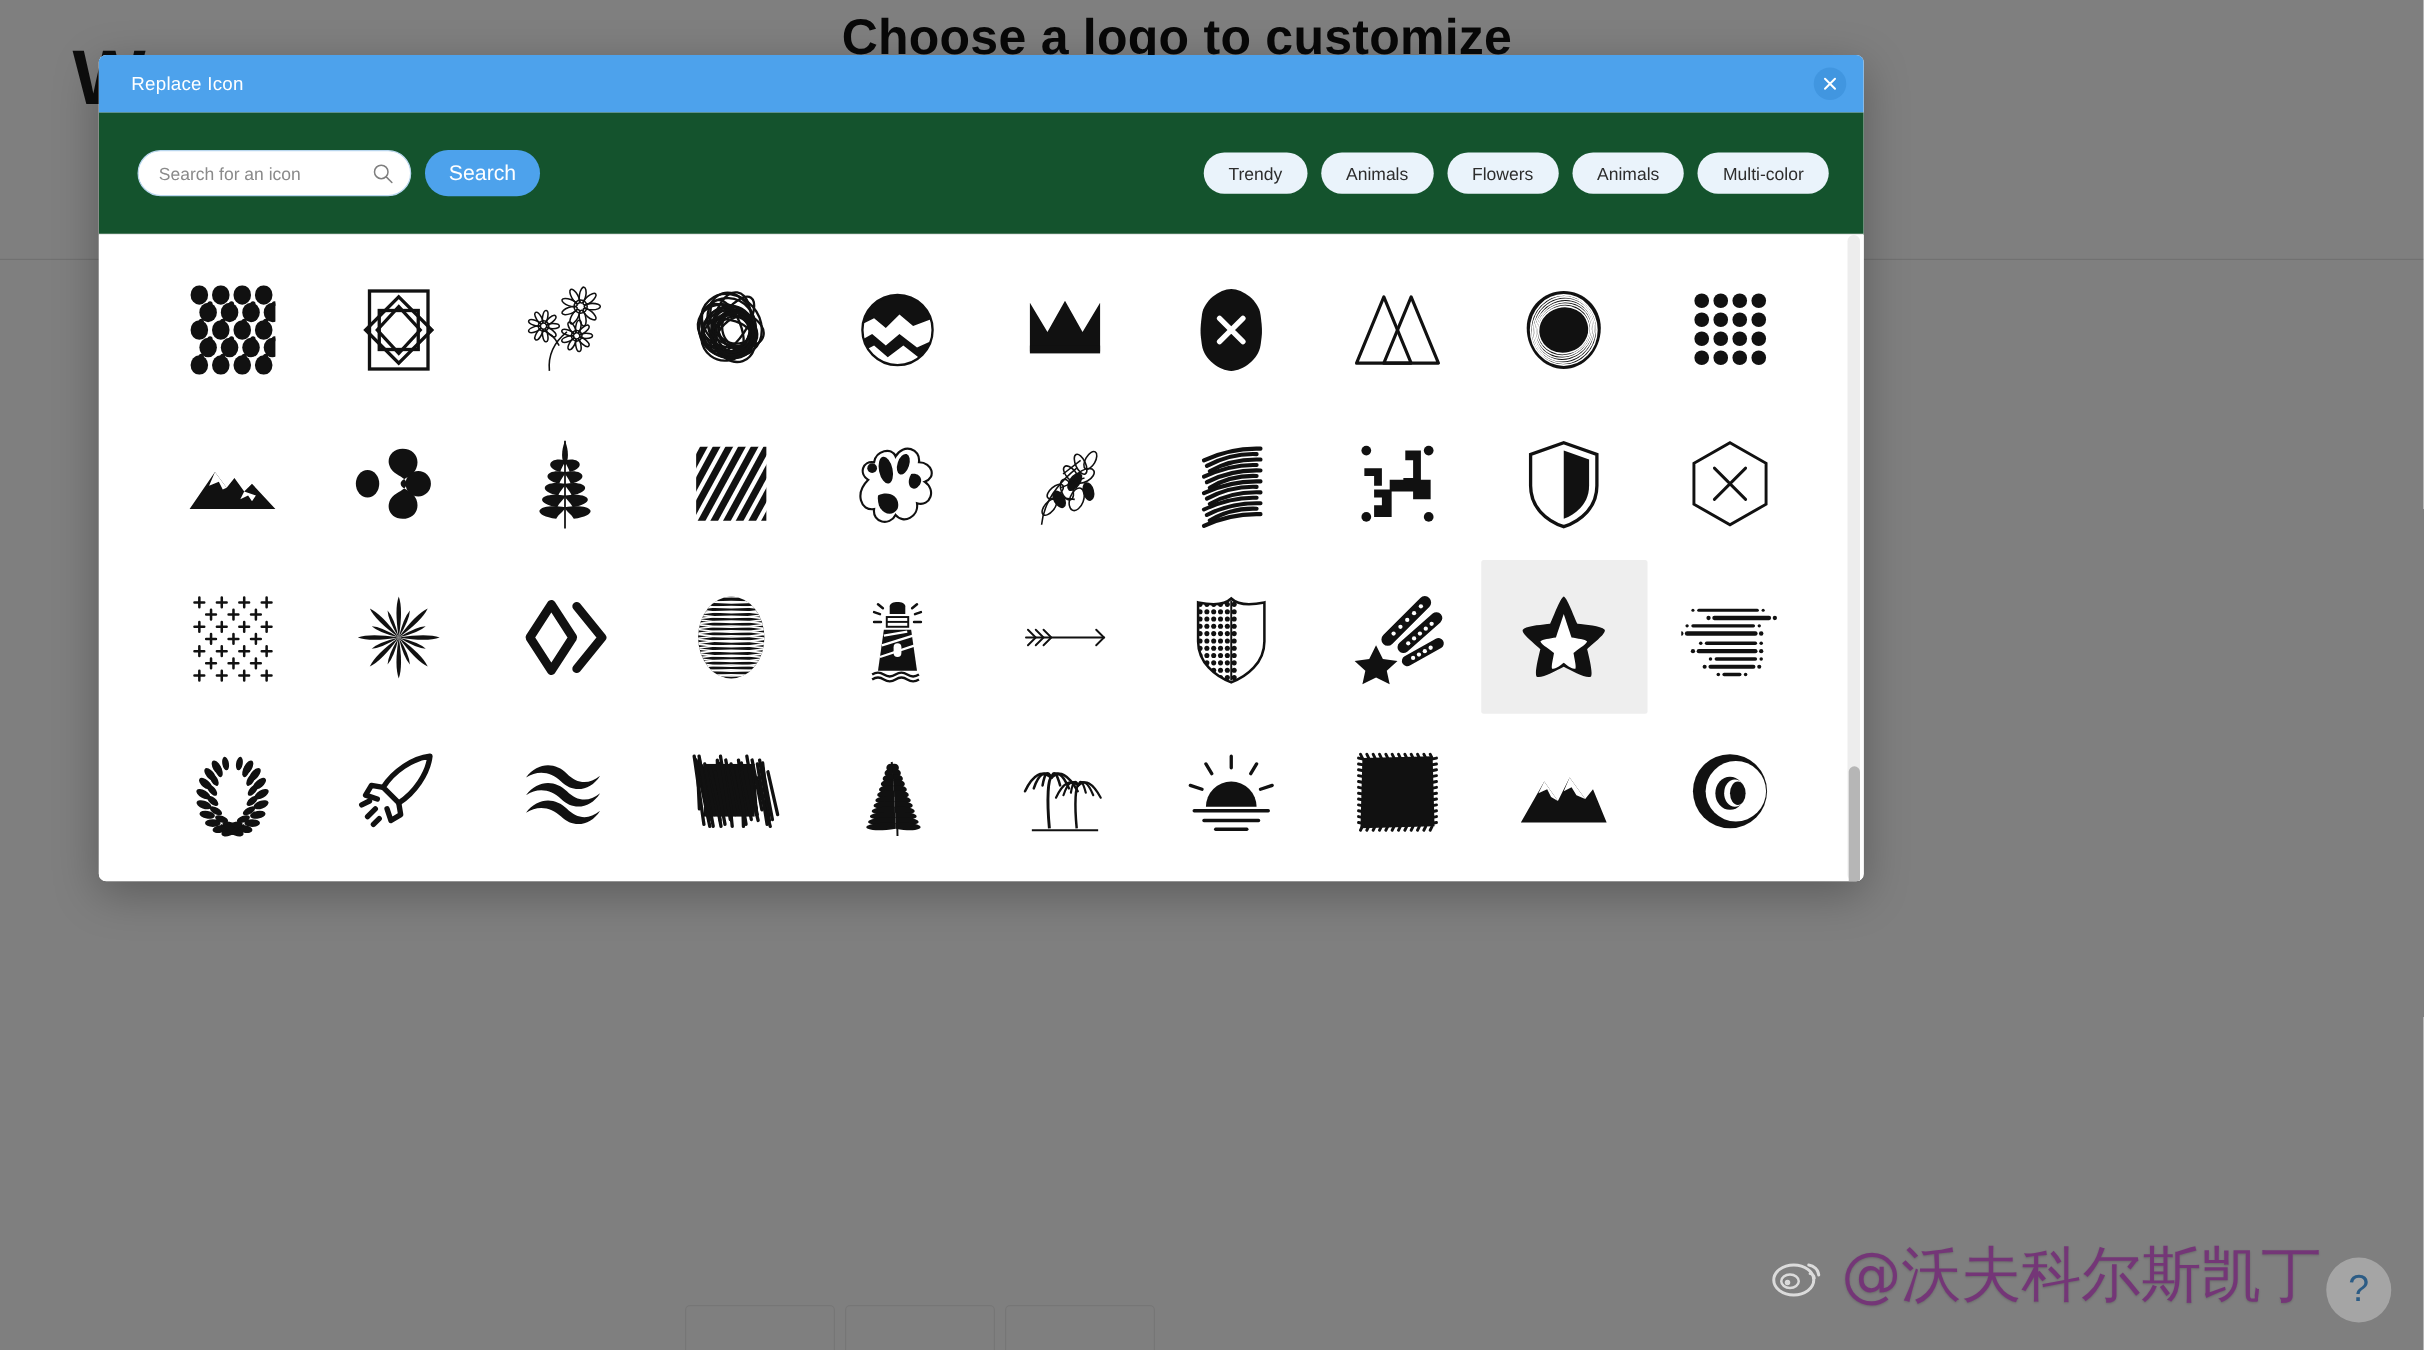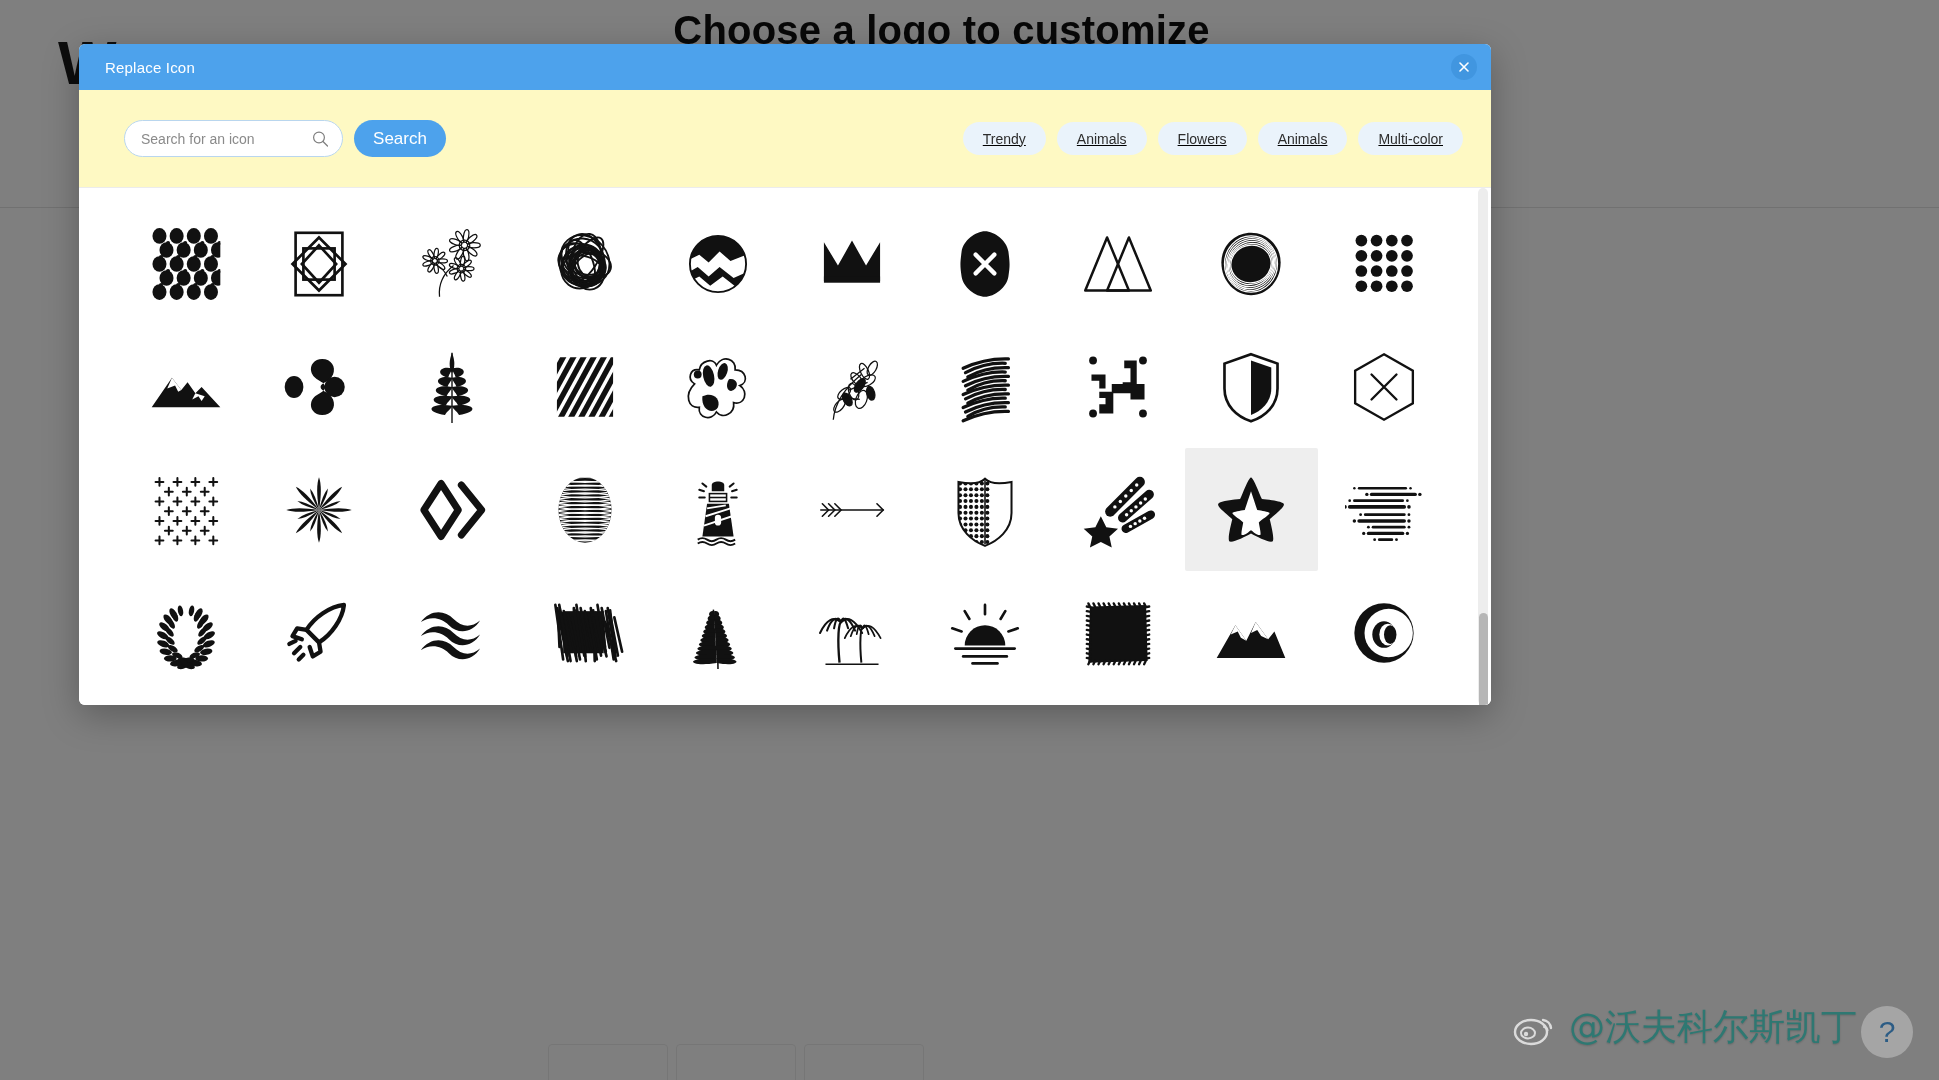--- a/index.html
+++ b/index.html
@@ -125,25 +125,25 @@
     justify-content: center;
     padding: 0;
   }
   .close-btn svg { display: block; }
 
   
   .toolbar {
     position: relative;
     flex: 0 0 97px;
     height: 97px;
-    background: #fef9c3;
+    background: #14532d;
     border-bottom: 1px solid #ececec;
     display: flex;
     align-items: center;
-    padding: 0 28px 0 45px;
+    padding: 0 28px 0 31px;
   }
   .search-wrap {
     position: relative;
     width: 219px;
     height: 37px;
   }
   .search-input {
     width: 100%;
     height: 100%;
     box-sizing: border-box;
@@ -174,21 +174,20 @@
     color: #ffffff;
     font-size: 17px;
     font-family: "Liberation Sans", sans-serif;
     cursor: pointer;
   }
   .chips {
     margin-left: auto;
     display: flex;
     gap: 11px;
     align-items: center;
-    text-decoration: underline;
   }
   .chip {
     height: 33px;
     padding: 0 20px;
     border: none;
     border-radius: 17px;
     background: #eaf3fb;
     color: #2d2d2d;
     font-size: 14px;
     font-family: "Liberation Sans", sans-serif;
@@ -247,22 +246,22 @@
     position: absolute;
     right: 82px;
     bottom: 28px;
     display: flex;
     align-items: center;
     gap: 10px;
     opacity: 0.72;
     pointer-events: none;
   }
   .watermark-text {
-    font-size: 36px;
-    color: #0f766e;
+    font-size: 48px;
+    color: #701a75;
     font-family: "DejaVu Sans", sans-serif;
     text-shadow: 0 1px 2px rgba(0,0,0,0.25);
     white-space: nowrap;
   }
   .help-btn {
     position: absolute;
     right: 26px;
     bottom: 22px;
     width: 52px;
     height: 52px;

